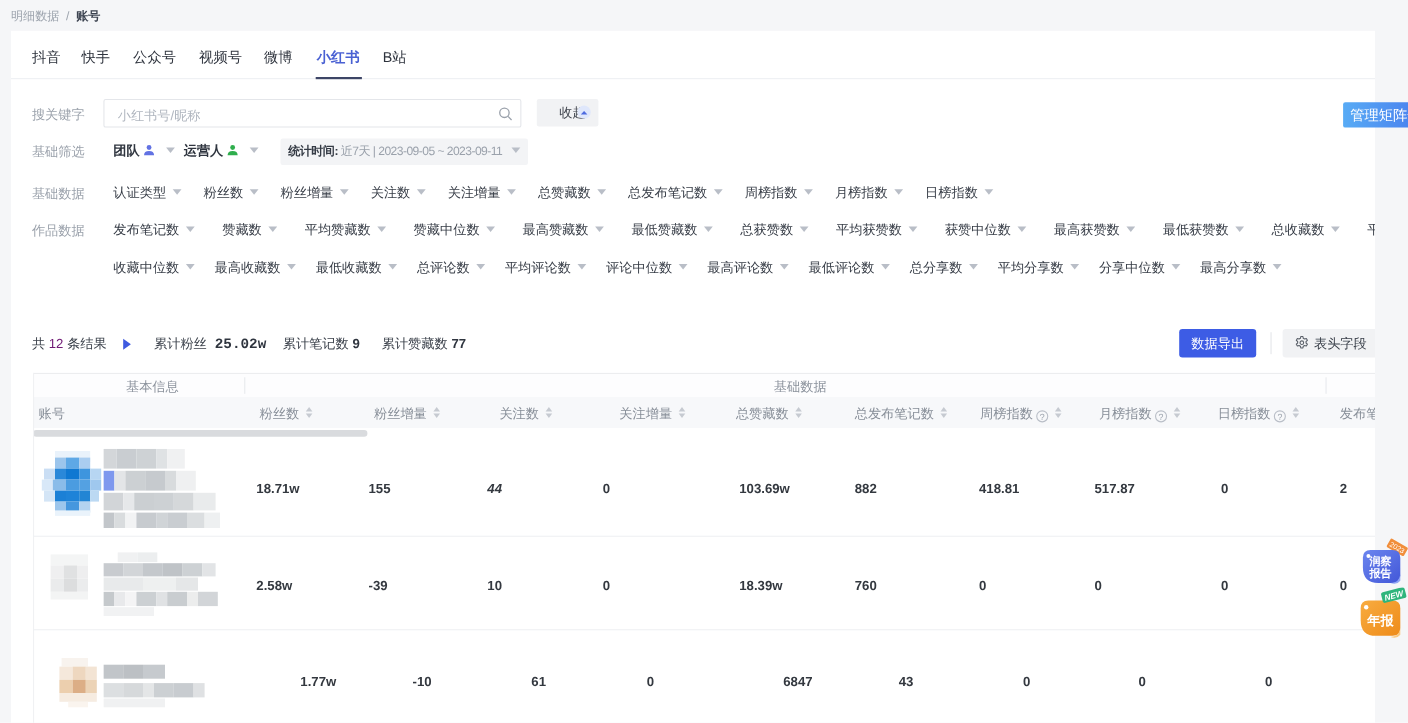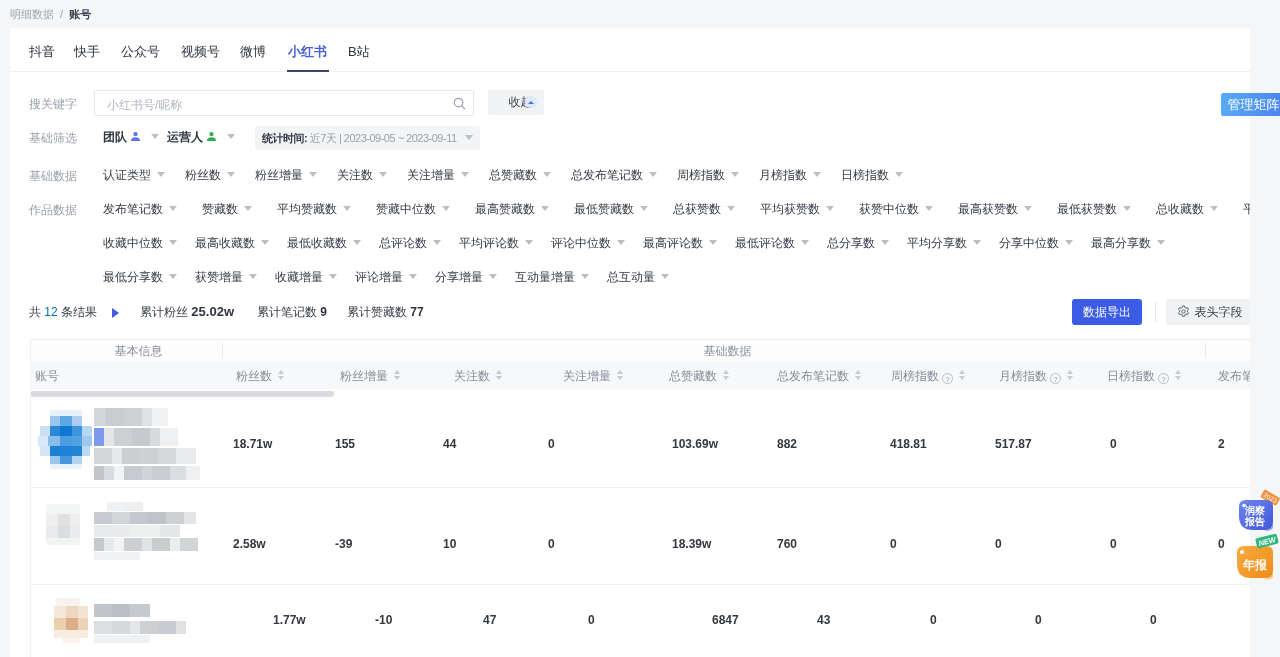--- a/index.html
+++ b/index.html
@@ -130,34 +130,25 @@
     <span class="fitem">总评论数<span class="caret"></span></span>
     <span class="fitem">平均评论数<span class="caret"></span></span>
     <span class="fitem">评论中位数<span class="caret"></span></span>
     <span class="fitem">最高评论数<span class="caret"></span></span>
     <span class="fitem">最低评论数<span class="caret"></span></span>
     <span class="fitem">总分享数<span class="caret"></span></span>
     <span class="fitem">平均分享数<span class="caret"></span></span>
     <span class="fitem">分享中位数<span class="caret"></span></span>
     <span class="fitem">最高分享数<span class="caret"></span></span>
   </div>
-  <div class="abs frow" style="left:93px; top:241px;">
-    <span class="fitem">最低分享数<span class="caret"></span></span>
-    <span class="fitem">获赞增量<span class="caret"></span></span>
-    <span class="fitem">收藏增量<span class="caret"></span></span>
-    <span class="fitem">评论增量<span class="caret"></span></span>
-    <span class="fitem">分享增量<span class="caret"></span></span>
-    <span class="fitem">互动量增量<span class="caret"></span></span>
-    <span class="fitem">总互动量<span class="caret"></span></span>
-  </div>
 
   <div class="abs resrow" style="top:276px;left:0;width:600px;height:16px;">
-    <span class="abs" style="left:19px;">共 <span style="color:#0369a1">12</span> 条结果</span>
+    <span class="abs" style="left:19px;">共 <span style="color:#701a75">12</span> 条结果</span>
     <span class="abs" style="left:102px;top:4px;width:0;height:0;border-top:5px solid transparent;border-bottom:5px solid transparent;border-left:7px solid #3f5ae0;"></span>
-    <span class="abs" style="left:130px;">累计粉丝 <b style="color:#2f353f;font-size:13px">25.02w</b></span>
+    <span class="abs" style="left:130px;font-family:Liberation Mono, monospace;">累计粉丝 <b style="color:#2f353f;font-size:13px">25.02w</b></span>
     <span class="abs" style="left:247px;">累计笔记数 <b style="color:#2f353f">9</b></span>
     <span class="abs" style="left:337px;">累计赞藏数 <b style="color:#2f353f">77</b></span>
   </div>
   <div class="abs btn-export">数据导出</div>
   <div class="abs" style="left:1145px;top:274px;width:1px;height:20px;background:#e4e6ea;"></div>
   <div class="abs btn-fields">
     <svg width="13" height="13" viewBox="0 0 16 16" style="vertical-align:-2px;margin-right:5px">
         <path d="M6.8 1.2 h2.4 l.4 1.9 1.5.9 1.9-.7 1.2 2.1-1.5 1.3v1.7l1.5 1.3-1.2 2.1-1.9-.7-1.5.9-.4 1.9H6.8l-.4-1.9-1.5-.9-1.9.7-1.2-2.1 1.5-1.3V6.7L1.8 5.4 3 3.3l1.9.7 1.5-.9z" fill="none" stroke="#5a6069" stroke-width="1.2" stroke-linejoin="round"></path>
         <circle cx="8" cy="8" r="2" fill="none" stroke="#5a6069" stroke-width="1.2"></circle>
       </svg>表头字段</div>
@@ -291,45 +282,45 @@
       <rect x="36" y="17" width="10" height="13" fill="#e4e6e7"></rect>
       <rect x="46" y="17" width="18" height="13" fill="#ccd0d3"></rect>
       <rect x="64" y="17" width="18" height="13" fill="#c8ccd0"></rect>
       <rect x="82" y="17" width="10" height="13" fill="#dfe1e3"></rect>
     <rect x="0" y="31" width="56" height="8" fill="#f0f1f2"></rect>
   </svg>
 
   <div class="abs trow" style="top:370px;height:90px;">
     <span class="cell" style="left:203px;top:39px;">18.71w</span>
     <span class="cell" style="left:305px;top:39px;">155</span>
-    <span class="cell" style="left:413px;top:39px;">44</span>
+    <span class="cell" style="left:413px;top:39px;font-style:italic;">44</span>
     <span class="cell" style="left:518px;top:39px;">0</span>
     <span class="cell" style="left:642px;top:39px;">103.69w</span>
     <span class="cell" style="left:747px;top:39px;">882</span>
     <span class="cell" style="left:860px;top:39px;">418.81</span>
     <span class="cell" style="left:965px;top:39px;">517.87</span>
     <span class="cell" style="left:1080px;top:39px;">0</span>
     <span class="cell" style="left:1188px;top:39px;">2</span>
   </div>
-  <div class="abs trow" style="top:472px;height:85px;">
+  <div class="abs trow" style="top:460px;height:85px;">
     <span class="cell" style="left:203px;top:37px;">2.58w</span>
     <span class="cell" style="left:305px;top:37px;">-39</span>
     <span class="cell" style="left:413px;top:37px;">10</span>
     <span class="cell" style="left:518px;top:37px;">0</span>
     <span class="cell" style="left:642px;top:37px;">18.39w</span>
     <span class="cell" style="left:747px;top:37px;">760</span>
     <span class="cell" style="left:860px;top:37px;">0</span>
     <span class="cell" style="left:965px;top:37px;">0</span>
     <span class="cell" style="left:1080px;top:37px;">0</span>
     <span class="cell" style="left:1188px;top:37px;">0</span>
   </div>
   <div class="abs trow" style="top:545px;height:84px;border-bottom:none;margin-left:40px;">
     <span class="cell" style="left:203px;top:40px;">1.77w</span>
     <span class="cell" style="left:305px;top:40px;">-10</span>
-    <span class="cell" style="left:413px;top:40px;">47</span>
+    <span class="cell" style="left:413px;top:40px;">61</span>
     <span class="cell" style="left:518px;top:40px;">0</span>
     <span class="cell" style="left:642px;top:40px;">6847</span>
     <span class="cell" style="left:747px;top:40px;">43</span>
     <span class="cell" style="left:860px;top:40px;">0</span>
     <span class="cell" style="left:965px;top:40px;">0</span>
     <span class="cell" style="left:1080px;top:40px;">0</span>
     <span class="cell" style="left:1188px;top:40px;">0</span>
   </div>
 </div>
 

